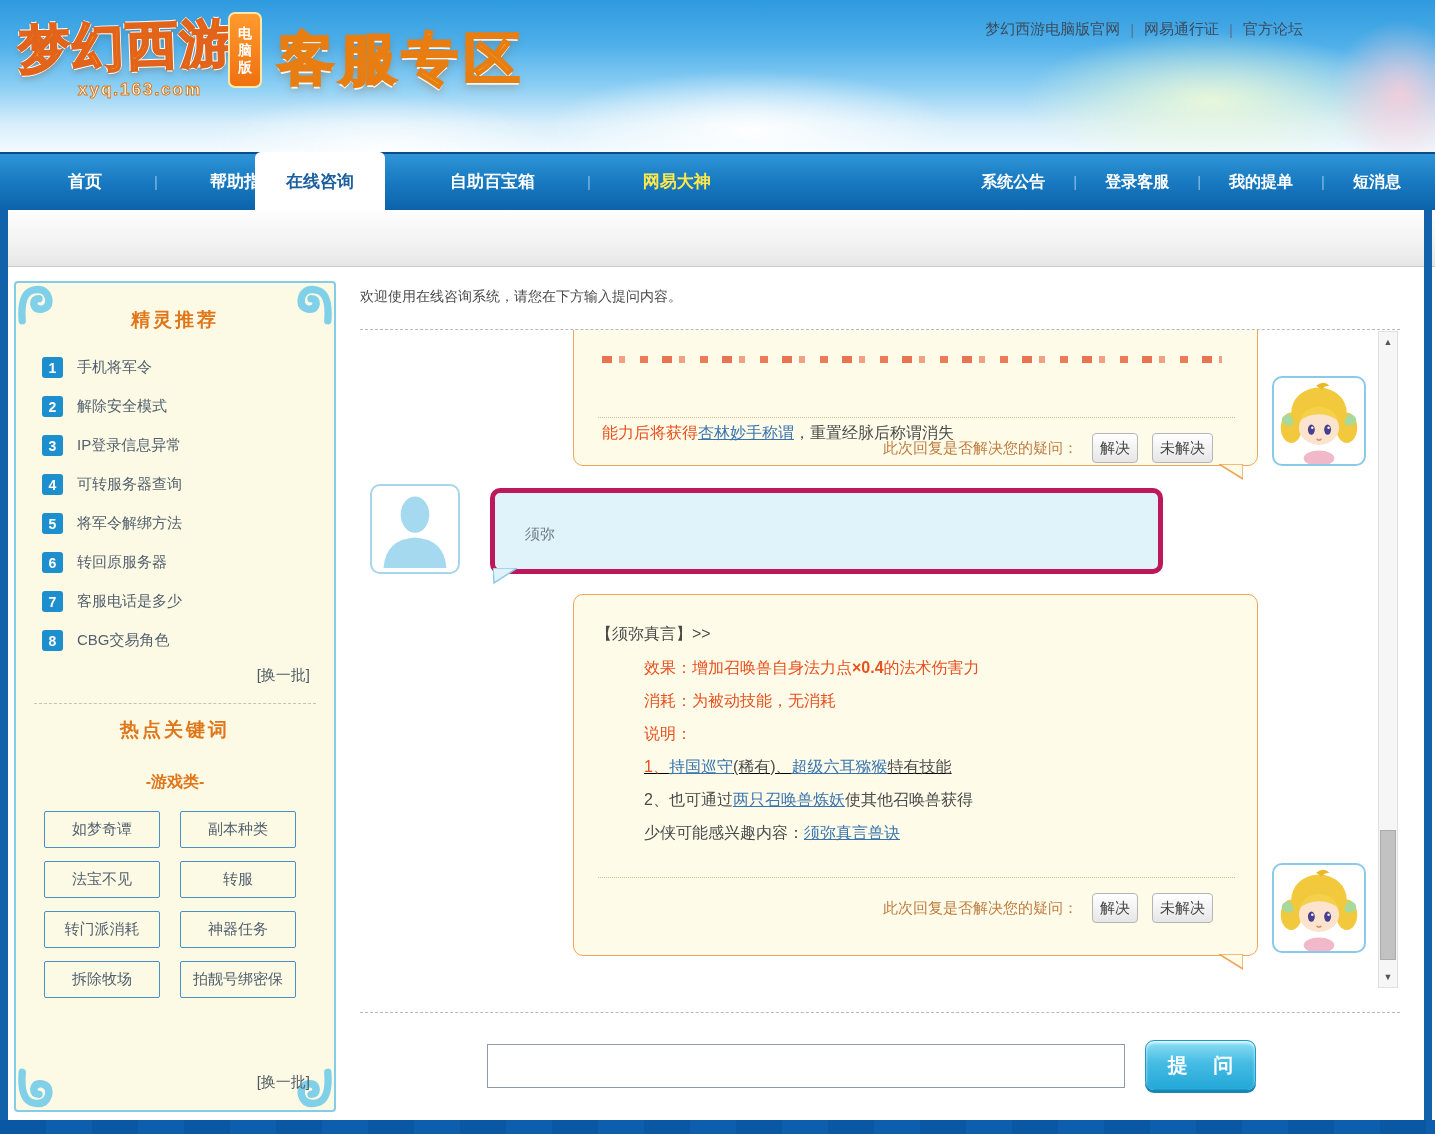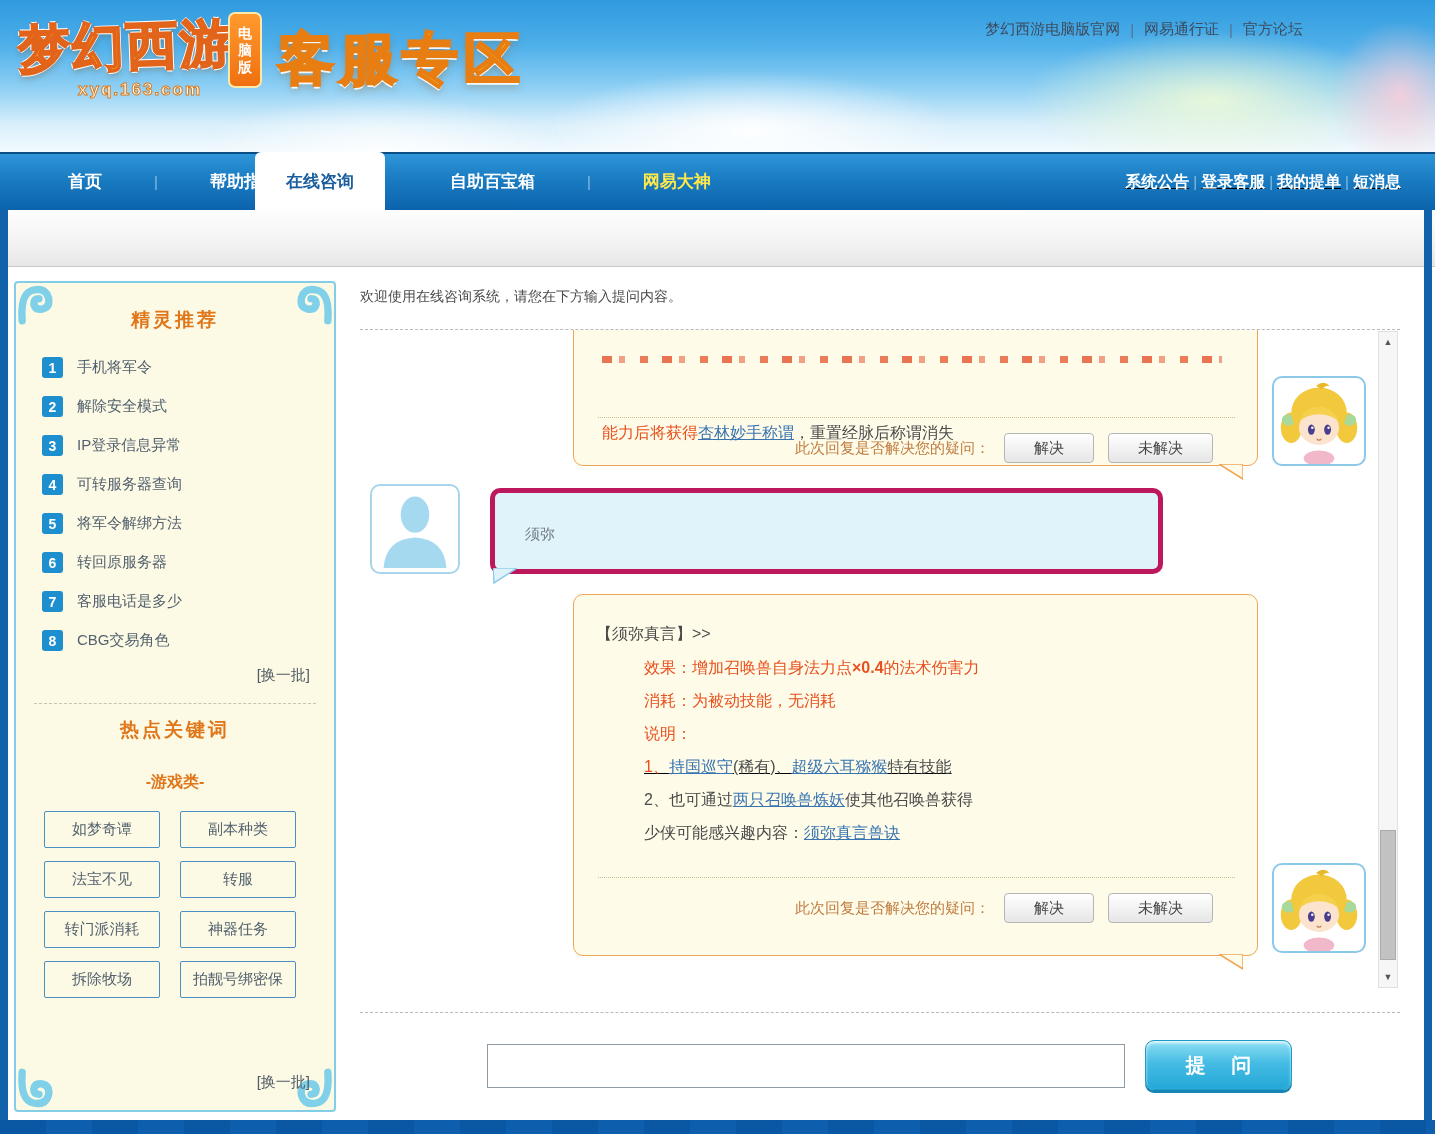--- a/index.html
+++ b/index.html
@@ -30,21 +30,21 @@
   #nav{left:0;top:152px;width:1435px;height:58px;
     background:linear-gradient(180deg,#2f95d9 0%,#1a7cc2 45%,#0c63ac 100%);
     border-top:2px solid #0b4d85;box-sizing:border-box;}
   .nav-item{height:56px;line-height:56px;color:#fff;font-size:17px;font-weight:bold;cursor:pointer;}
   .nav-sep{color:rgba(220,240,255,.55);font-size:15px;line-height:56px;}
   #nav-left{left:42px;top:0;display:flex;gap:0;}
   #nav-left>*{margin:0 26px;}
   #tab-active{left:255px;top:-2px;width:130px;height:60px;background:#fff;
     border-radius:6px 6px 0 0;text-align:center;line-height:60px;
     color:#1b5e9e;font-size:17px;font-weight:bold;cursor:pointer;}
-  #nav-right{right:34px;top:0;display:flex;gap:4px;align-items:center;text-decoration:underline;}
+  #nav-right{right:34px;top:0;display:flex;gap:28px;align-items:center;}
   #nav-right .nav-item{font-size:16px;}
 
   
   #band{left:0;top:210px;width:1435px;height:57px;
     background:linear-gradient(180deg,#fefefe 0%,#f3f3f3 55%,#e7e7e7 100%);
     border-bottom:1px solid #c9c9c9;box-sizing:border-box;}
 
   
   .side-strip{top:210px;width:8px;height:910px;background:#1162aa;}
 
@@ -66,21 +66,21 @@
   
   #welcome{left:360px;top:288px;font-size:14px;color:#4a4a4a;}
   #chat-viewport{left:360px;top:329px;width:1040px;height:683px;border-top:1px dashed #b9b9b9;
     overflow:hidden;box-sizing:border-box;}
   .bubble-bot{background:#fefce9;border:1px solid #f0a455;border-radius:10px;box-sizing:border-box;}
   .bubble-user{background:#e0f3fa;border:5px solid #be185d;border-radius:10px;box-sizing:border-box;}
   .avatar-frame{width:94px;height:90px;background:#fff;border:2px solid #8cc8e8;border-radius:10px;
     box-sizing:border-box;overflow:hidden;}
   .fb-row{display:flex;align-items:center;justify-content:flex-end;gap:14px;}
   .fb-text{color:#bf7b3f;font-size:15px;}
-  .fb-btn{height:30px;padding:0 29px;background:linear-gradient(180deg,#fff,#e6e6e6);
+  .fb-btn{height:30px;padding:0 7px;background:linear-gradient(180deg,#fff,#e6e6e6);
     border:1px solid #b5b5b5;border-radius:4px;color:#444;font-size:15px;cursor:pointer;
     font-family:"Liberation Sans",sans-serif;}
   .dot-div{border-top:1px dotted #cdbd90;}
   .red{color:#e8501e;}
   .dark{color:#4a4a4a;}
   .lnk{color:#3a74b0;text-decoration:underline;cursor:pointer;}
   .msg-line{font-size:16px;line-height:33px;white-space:nowrap;}
   #remnant{height:7px;background:repeating-linear-gradient(90deg,
       rgba(226,70,30,.75) 0 10px,transparent 10px 17px,rgba(226,70,30,.5) 17px 23px,
       transparent 23px 38px,rgba(226,70,30,.7) 38px 46px,transparent 46px 60px);}
@@ -91,21 +91,21 @@
   .sb-arrow{left:0;width:18px;height:16px;display:flex;align-items:center;justify-content:center;
     font-size:9px;color:#555;cursor:pointer;}
   #sb-thumb{left:1px;top:498px;width:16px;height:130px;background:#c2c2c2;border:1px solid #ababab;
     box-sizing:border-box;cursor:pointer;}
 
   
   #bottom-divider{left:360px;top:1012px;width:1040px;border-top:1px dashed #b9b9b9;}
   #question-input{left:487px;top:1044px;width:638px;height:44px;border:1px solid #8e9aa6;
     background:#fff;box-sizing:border-box;font-size:16px;padding:0 10px;
     font-family:"Liberation Sans",sans-serif;}
-  #ask-button{left:1145px;top:1040px;width:147px;height:50px;border:1px solid #1e9ac8;border-radius:9px;
+  #ask-button{left:1145px;top:1040px;width:111px;height:50px;border:1px solid #1e9ac8;border-radius:9px;
     background:linear-gradient(180deg,#8ee0f4 0%,#46bce4 45%,#23a8d8 100%);
     color:#fff;font-size:20px;font-weight:bold;letter-spacing:10px;text-indent:10px;
     box-shadow:0 3px 0 #1686b4, inset 0 2px 3px rgba(255,255,255,.8);cursor:pointer;
     font-family:"Liberation Sans",sans-serif;}
 
   #footer{left:0;top:1120px;width:1435px;height:14px;
     background:repeating-linear-gradient(90deg,#0a57a4 0 46px,#0d5fae 46px 92px);}
 </style>
 </head>
 <body>

